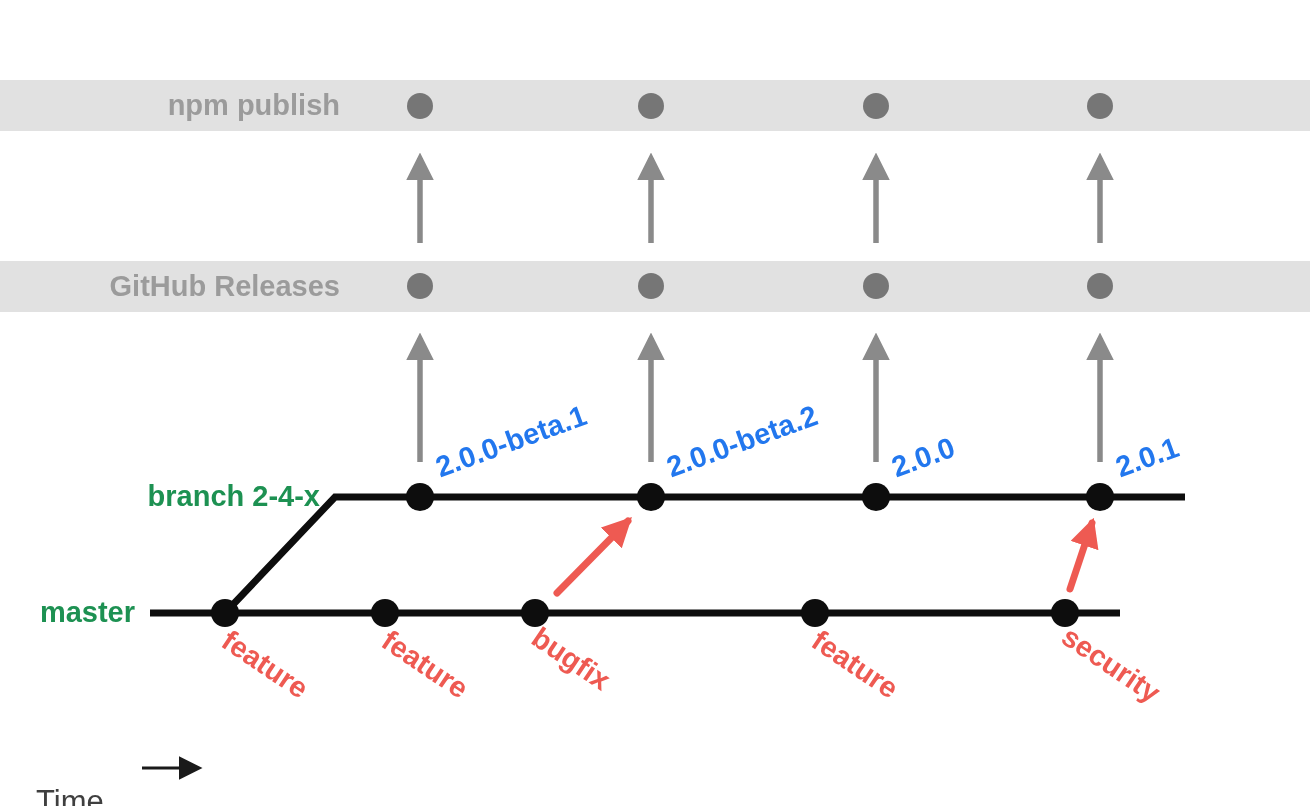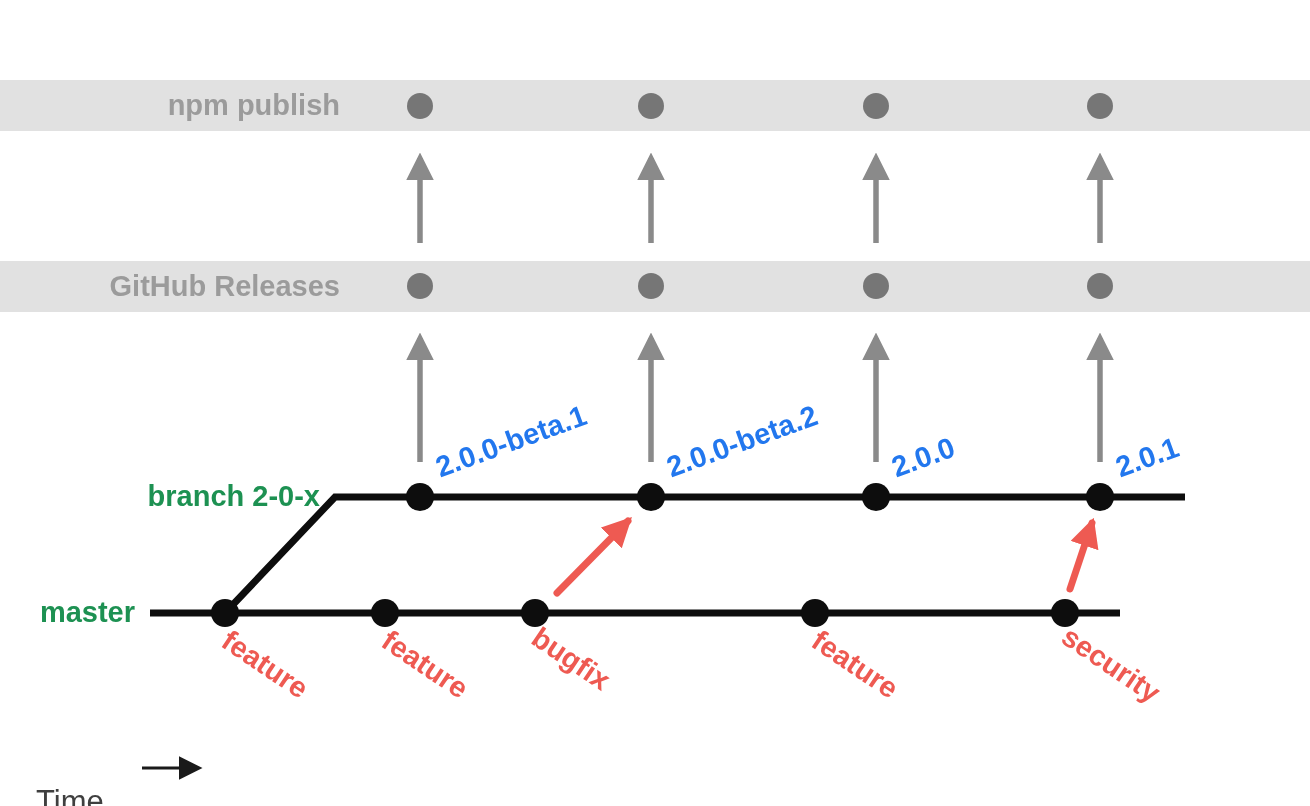--- a/index.html
+++ b/index.html
@@ -164,21 +164,21 @@
       <circle class="black-dot" cx="225" cy="613" r="14"></circle>
       <circle class="black-dot" cx="385" cy="613" r="14"></circle>
       <circle class="black-dot" cx="535" cy="613" r="14"></circle>
       <circle class="black-dot" cx="815" cy="613" r="14"></circle>
       <circle class="black-dot" cx="1065" cy="613" r="14"></circle>
     </g>
 
     <line class="time-shaft" x1="142" y1="768" x2="198" y2="768" marker-end="url(#headTime)"></line>
   </svg>
 
-  <div class="branch-label branch-label-release">branch 2-0-x</div>
+  <div class="branch-label branch-label-release">branch 2-4-x</div>
   <div class="branch-label branch-label-master">master</div>
 
   <div class="release-tag tag-0">2.0.0-beta.1</div>
   <div class="release-tag tag-1">2.0.0-beta.2</div>
   <div class="release-tag tag-2">2.0.0</div>
   <div class="release-tag tag-3">2.0.1</div>
 
   <div class="commit-label commit-0">feature</div>
   <div class="commit-label commit-1">feature</div>
   <div class="commit-label commit-2">bugfix</div>

